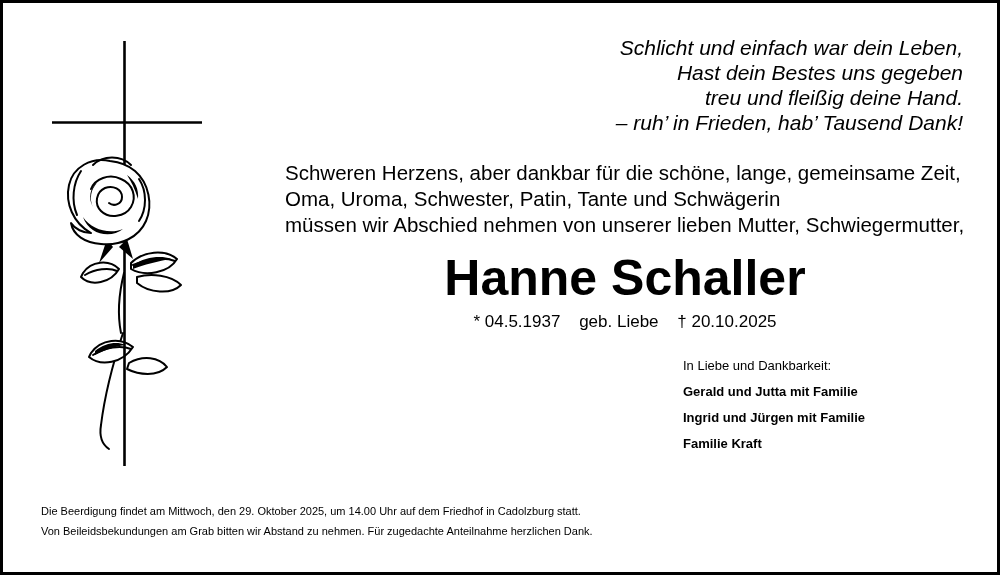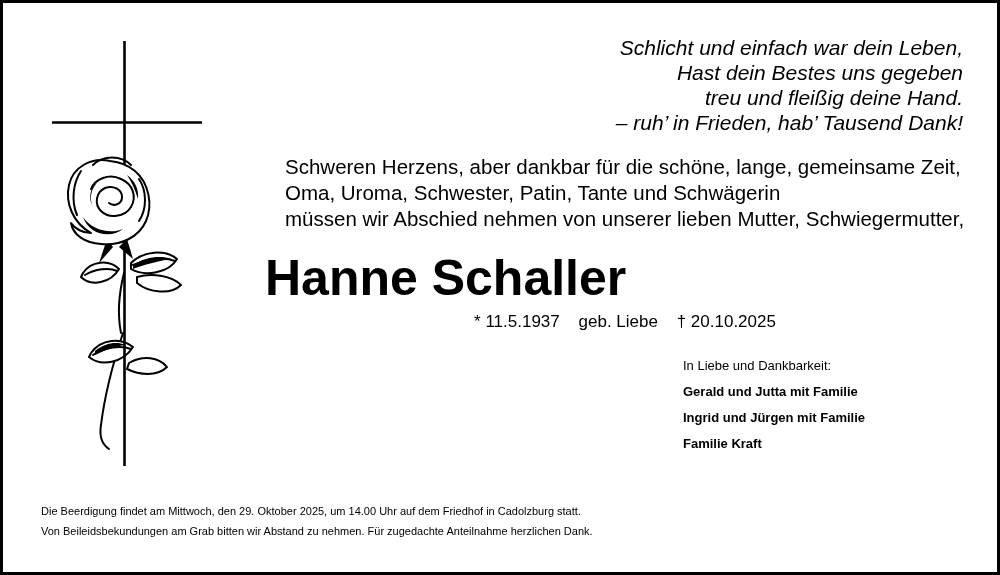--- a/index.html
+++ b/index.html
@@ -29,32 +29,32 @@
     right: 34px;
     text-align: right;
     font-style: italic;
     font-size: 21px;
     line-height: 25px;
     white-space: nowrap;
   }
   .intro {
     position: absolute;
     left: 282px;
-    top: 151px;
+    top: 157px;
     font-size: 20.5px;
     line-height: 26px;
     white-space: nowrap;
   }
   .name {
     position: absolute;
     left: 262px;
     top: 250px;
     width: 720px;
     margin: 0;
-    text-align: left;
+    text-align: center;
     font-size: 50px;
     line-height: 50px;
     font-weight: 700;
     white-space: nowrap;
   }
   .dates {
     position: absolute;
     left: 262px;
     top: 309px;
     width: 720px;
@@ -138,21 +138,21 @@
 
   <div class="intro">
     <div>Schweren Herzens, aber dankbar für die schöne, lange, gemeinsame Zeit,</div>
     <div>Oma, Uroma, Schwester, Patin, Tante und Schwägerin</div>
     <div>müssen wir Abschied nehmen von unserer lieben Mutter, Schwiegermutter,</div>
   </div>
 
   <h1 class="name">Hanne Schaller</h1>
 
   <div class="dates">
-    <span>* 11.5.1937</span>
+    <span>* 04.5.1937</span>
     <span>geb. Liebe</span>
     <span>† 20.10.2025</span>
   </div>
 
   <div class="family">
     <div>In Liebe und Dankbarkeit:</div>
     <div class="mourner">Gerald und Jutta mit Familie</div>
     <div class="mourner">Ingrid und Jürgen mit Familie</div>
     <div class="mourner">Familie Kraft</div>
   </div>

